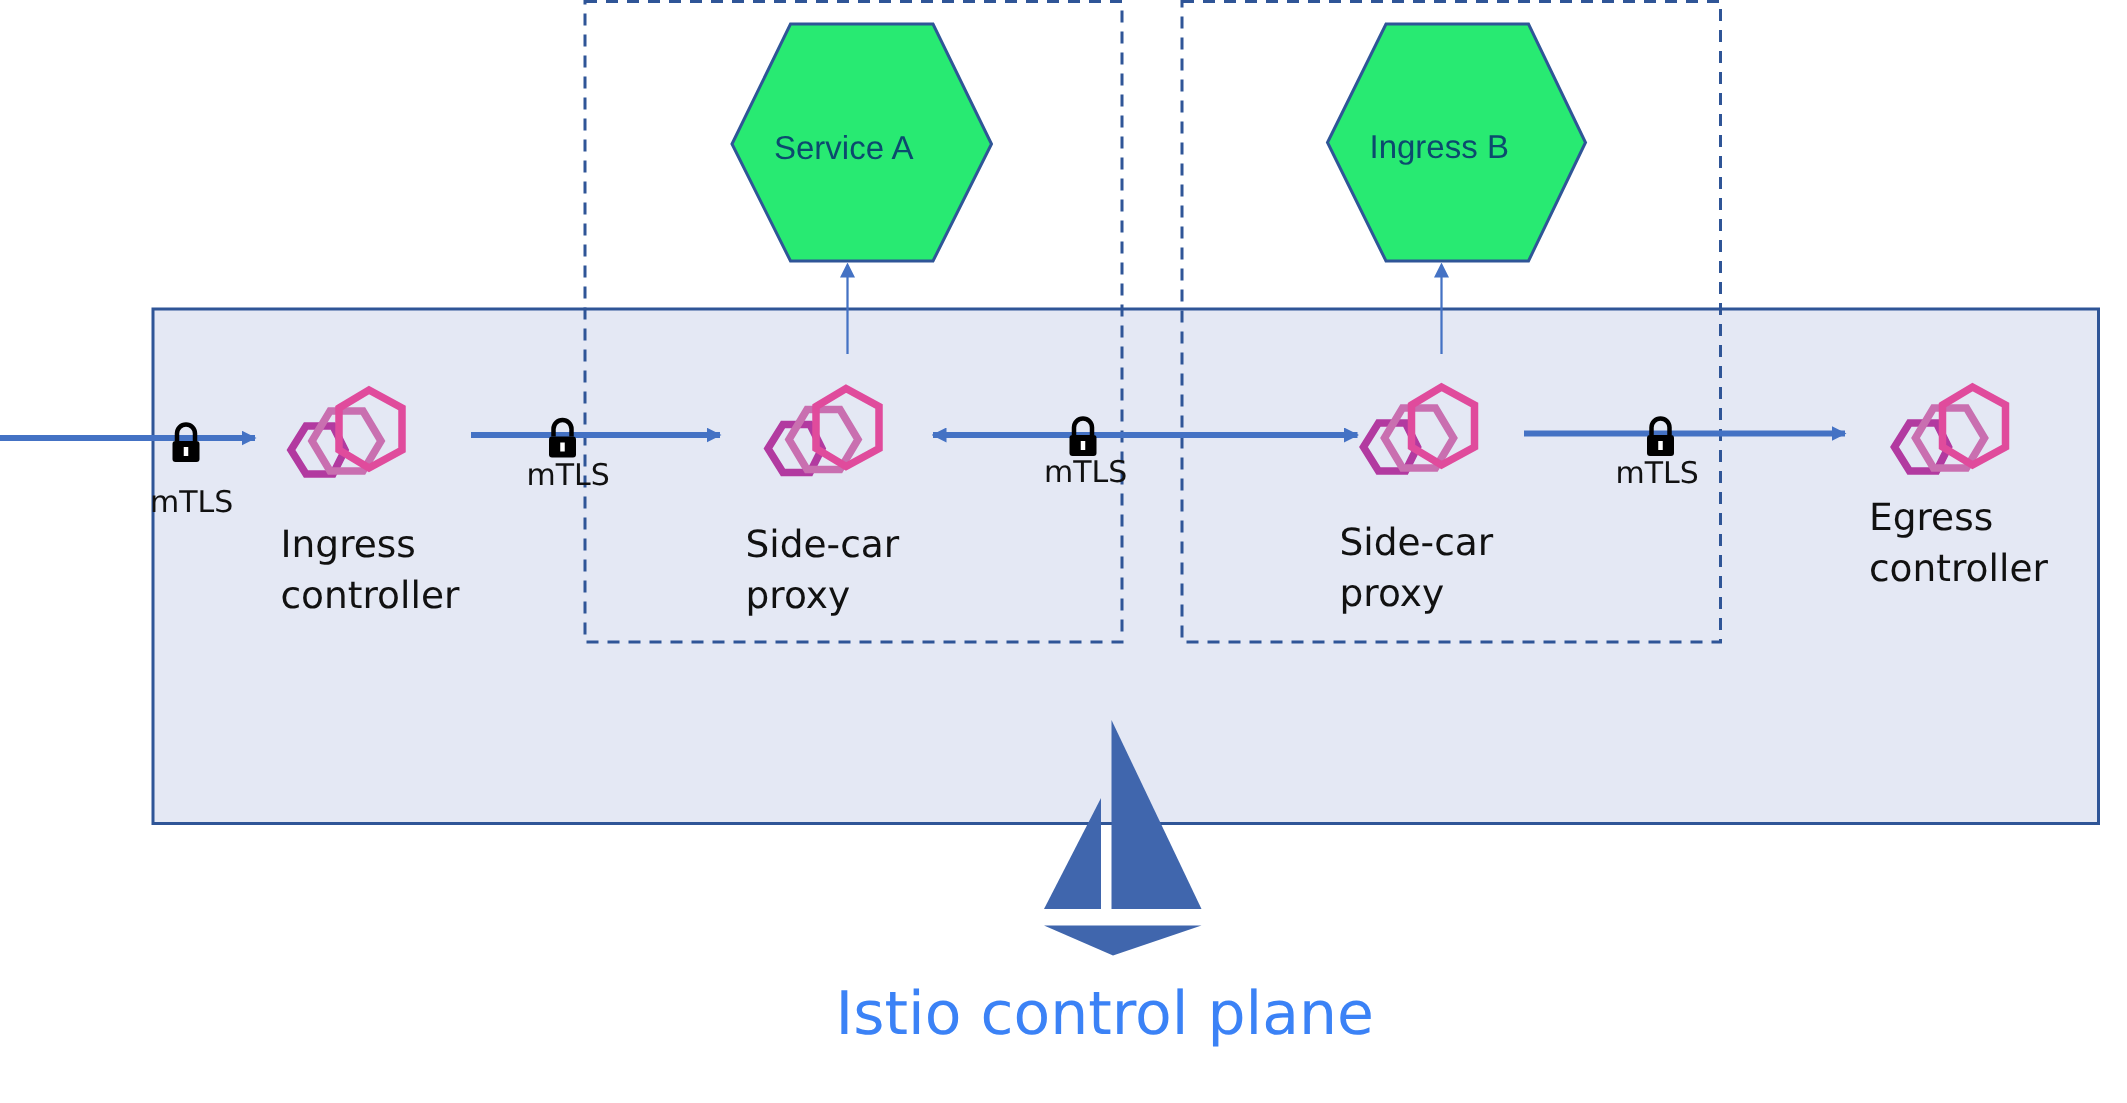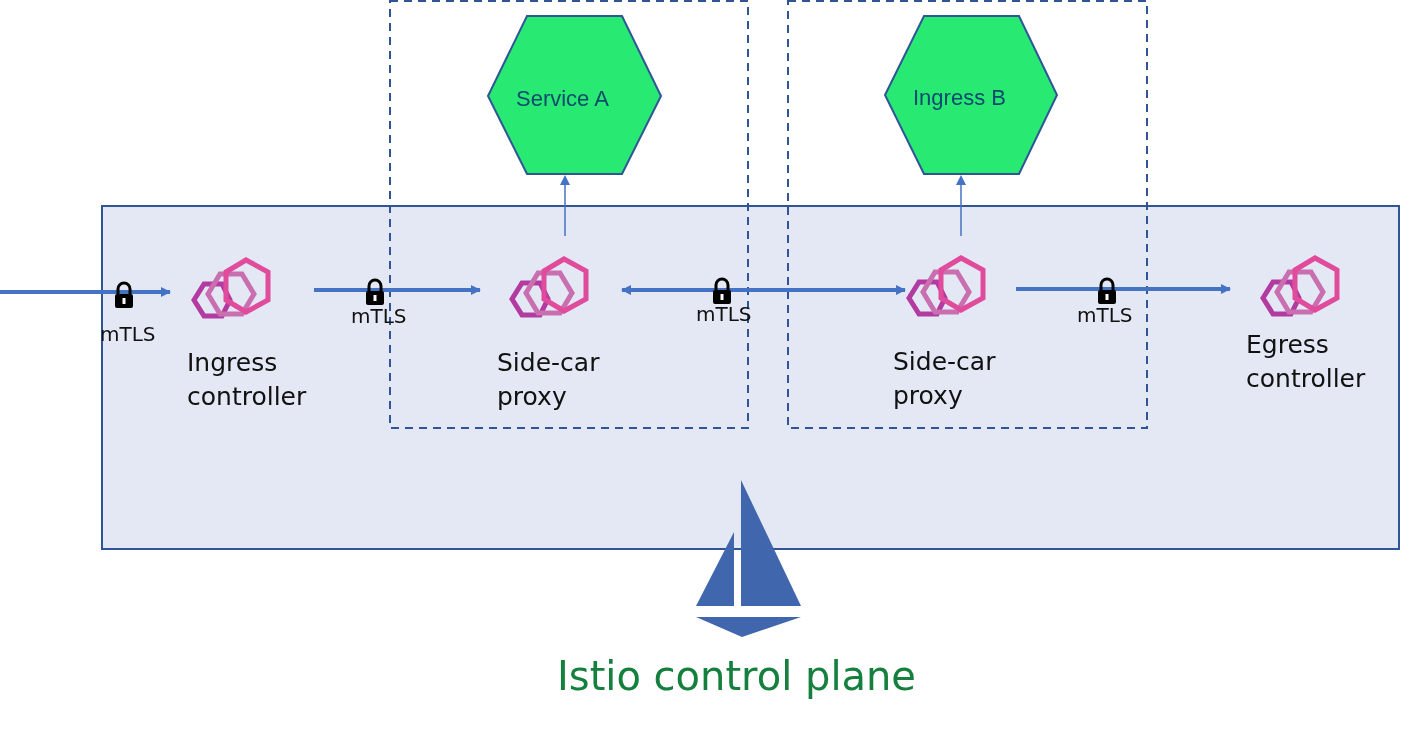--- a/index.html
+++ b/index.html
@@ -89,14 +89,14 @@
   </div>
   <div class="lbl" style="left:893px; top:345px;">
     <div>Side-car</div>
     <div>proxy</div>
   </div>
   <div class="lbl" style="left:1246px; top:328px;">
     <div>Egress</div>
     <div>controller</div>
   </div>
 
-  <div class="title" style="left:557px; top:652px; color:#15803d;">Istio control plane</div>
+  <div class="title" style="left:557px; top:652px; color:#3b82f6;">Istio control plane</div>
 </div>
 
 </body></html>

